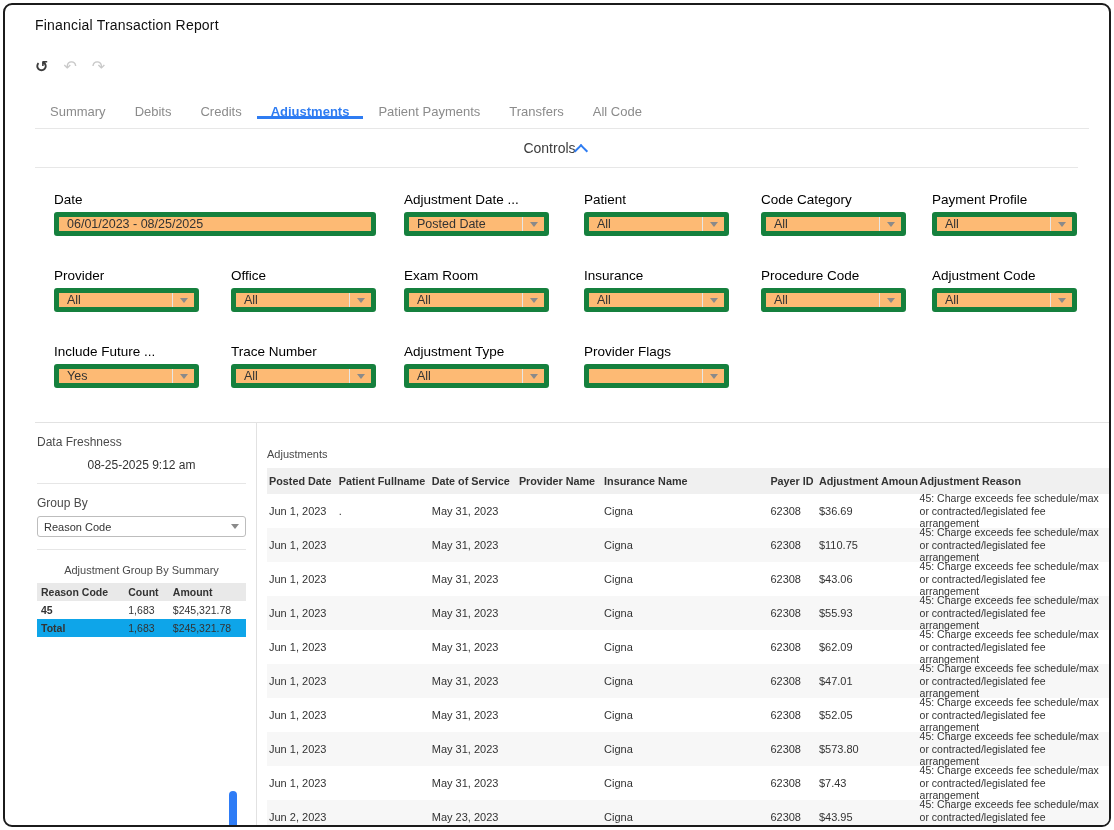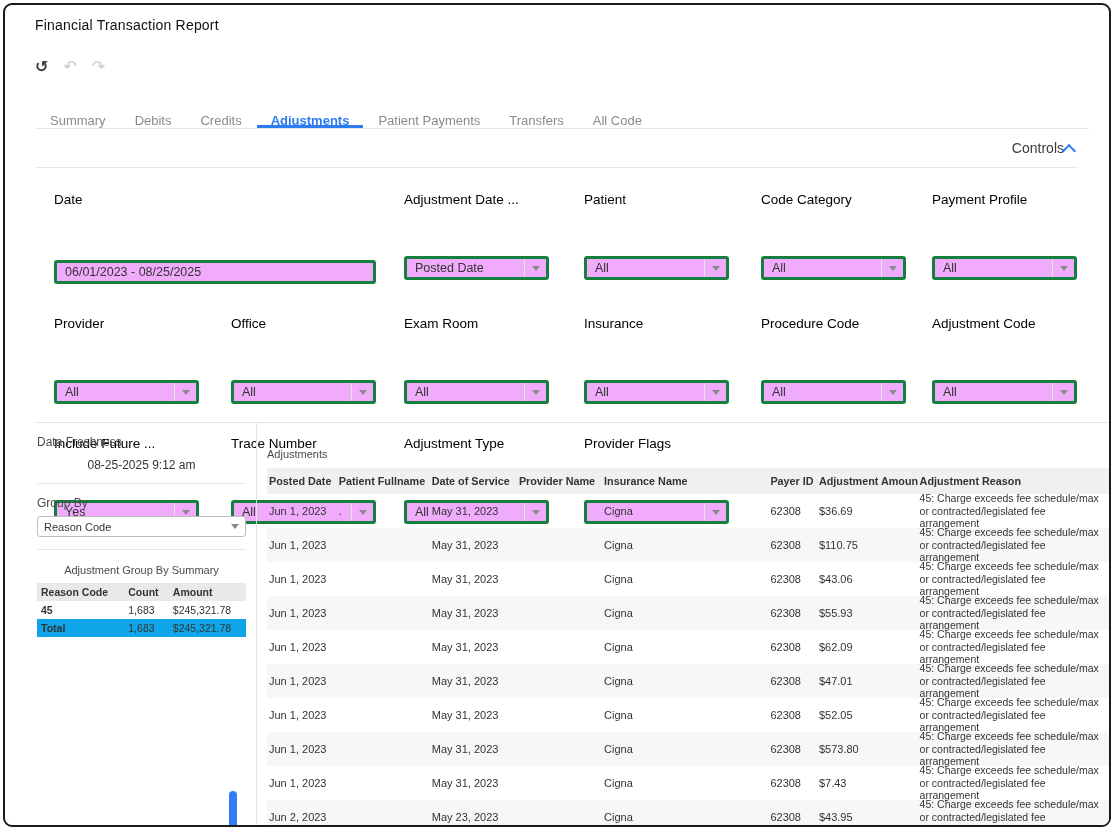--- a/index.html
+++ b/index.html
@@ -18,46 +18,46 @@
     position:absolute; left:30px; top:12px;
     font-size:14px; font-weight:500; color:#0f0f0f; letter-spacing:.2px;
   }
   .toolbar { position:absolute; left:30px; top:54px; display:flex; gap:15px; align-items:center; }
   .tb-icon { font-family:"DejaVu Sans",sans-serif; font-size:16px; line-height:1; cursor:pointer; }
   .tb-reset { color:#3c3c3c; font-weight:bold; }
   .tb-dim { color:#c9c9c9; }
   
   .tabs {
     position:absolute; left:30px; right:20px; top:90px; height:34px;
-    display:flex; align-items:flex-end; border-bottom:1px solid #e7e7e7;
+    display:flex; align-items:center; border-bottom:1px solid #e7e7e7;
   }
   .tabsep { width:1px; background:#d7d7d7; margin:10px 0; }
   .tab {
     padding:0 14px; font-size:13px; color:#8b8b8b;
     display:flex; align-items:center; cursor:pointer; white-space:nowrap;
   }
   .tab.active { color:#2e7cf2; font-weight:700; box-shadow:inset 0 -3px 0 #2e7cf2; }
   
   .controls-head {
     position:absolute; left:30px; right:31px; top:124px; height:39px;
-    display:flex; align-items:center; justify-content:flex-end;
+    display:flex; align-items:center; justify-content:center;
     border-bottom:1px solid #e7e7e7; font-size:14px; color:#3c3c3c;
   }
   .chev-up {
     width:10px; height:10px; border-left:2px solid #2e7cf2; border-top:2px solid #2e7cf2;
     transform:rotate(45deg); margin:5px 4px 0 0; cursor:pointer;
   }
   .filters {
     position:absolute; left:49px; top:186px;
     display:grid; grid-template-columns:177px 173px 180px 177px 171px 160px; row-gap:31px;
   }
   .flabel { font-size:13.5px; font-weight:500; color:#000000; margin-bottom:4px; line-height:17px; white-space:nowrap; }
   .fctrl {
-    width:145px; height:24px; border:3px solid #15803d; border-radius:3px; background:#f0abfc;
-    font-size:12.5px; color:#333; font-family:inherit;margin-top:48px;
+    width:145px; height:24px; border:5px solid #15803d; border-radius:3px; background:#fdba74;
+    font-size:12.5px; color:#333; font-family:inherit;
   }
   input.fctrl { padding:0 8px; outline:none; }
   .fctrl.wide { width:322px; }
   .fselect { display:flex; align-items:center; justify-content:space-between; padding-left:8px; cursor:pointer; }
   .fval { min-height:1px; white-space:nowrap; overflow:hidden; }
   .caret-box { width:22px; height:100%; display:flex; align-items:center; justify-content:center; border-left:1px solid #e6e6e6; }
   .caret { width:0; height:0; border-left:4px solid transparent; border-right:4px solid transparent; border-top:5px solid #8a8a8a; }
   
   .bottom-line { position:absolute; left:30px; right:0; top:417px; height:1px; background:#e2e2e2; }
   .panel {

